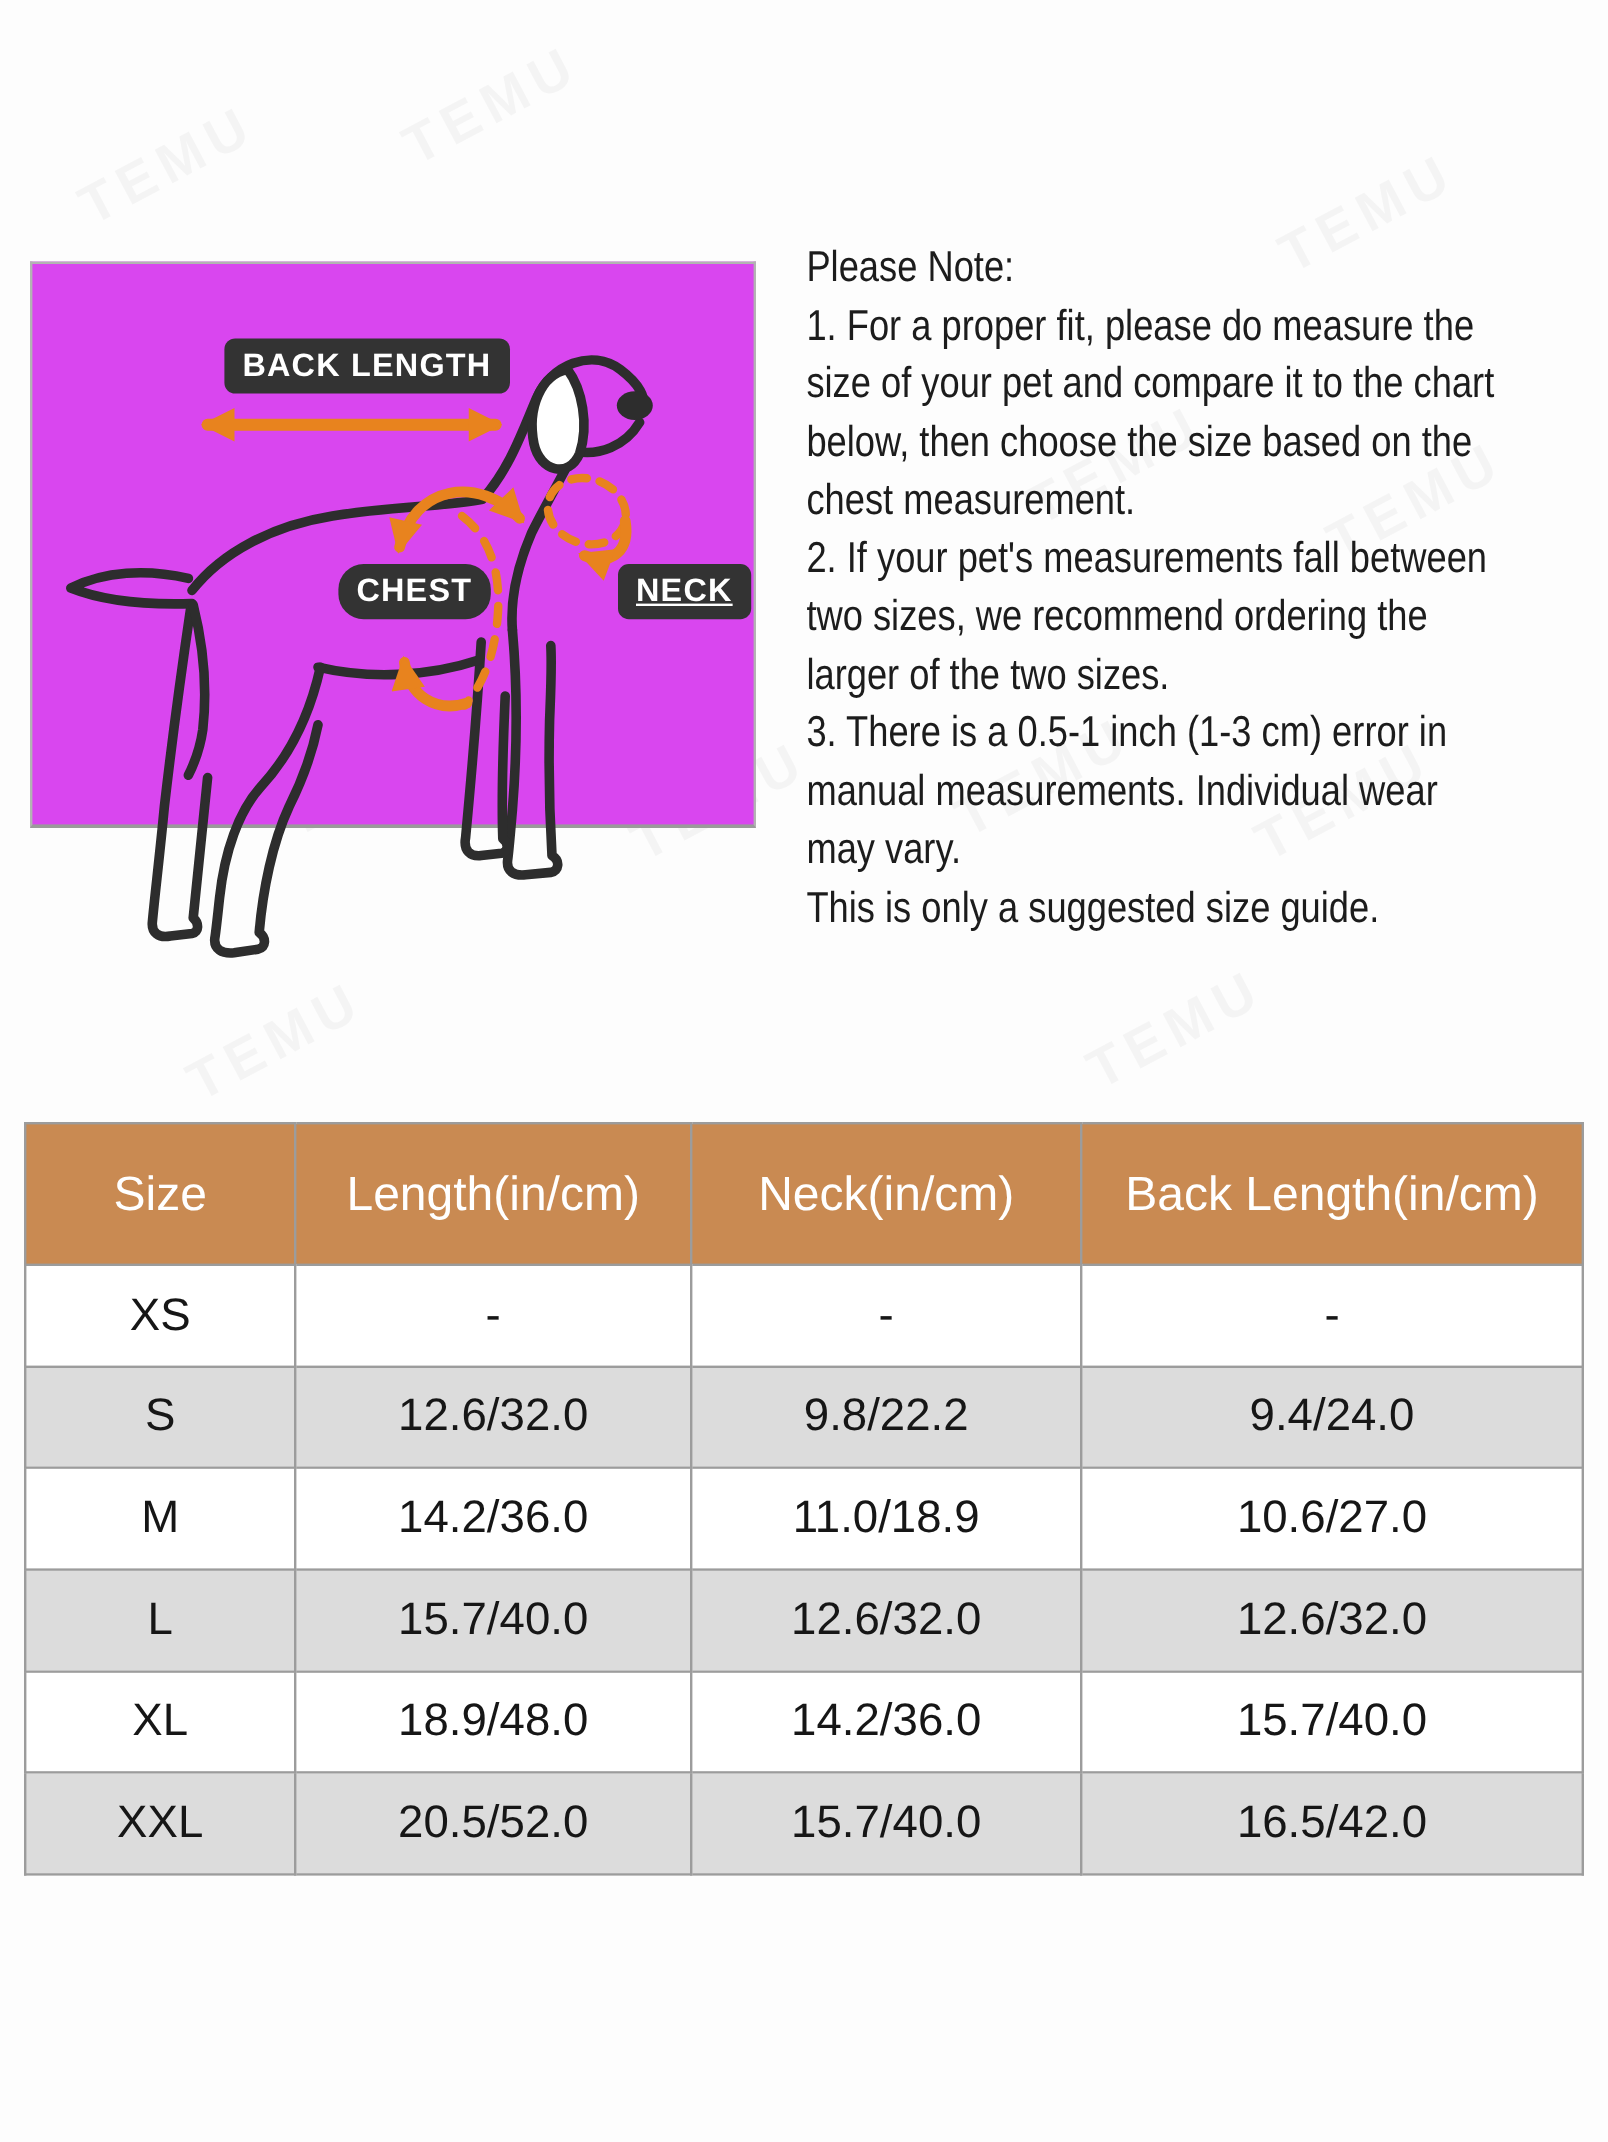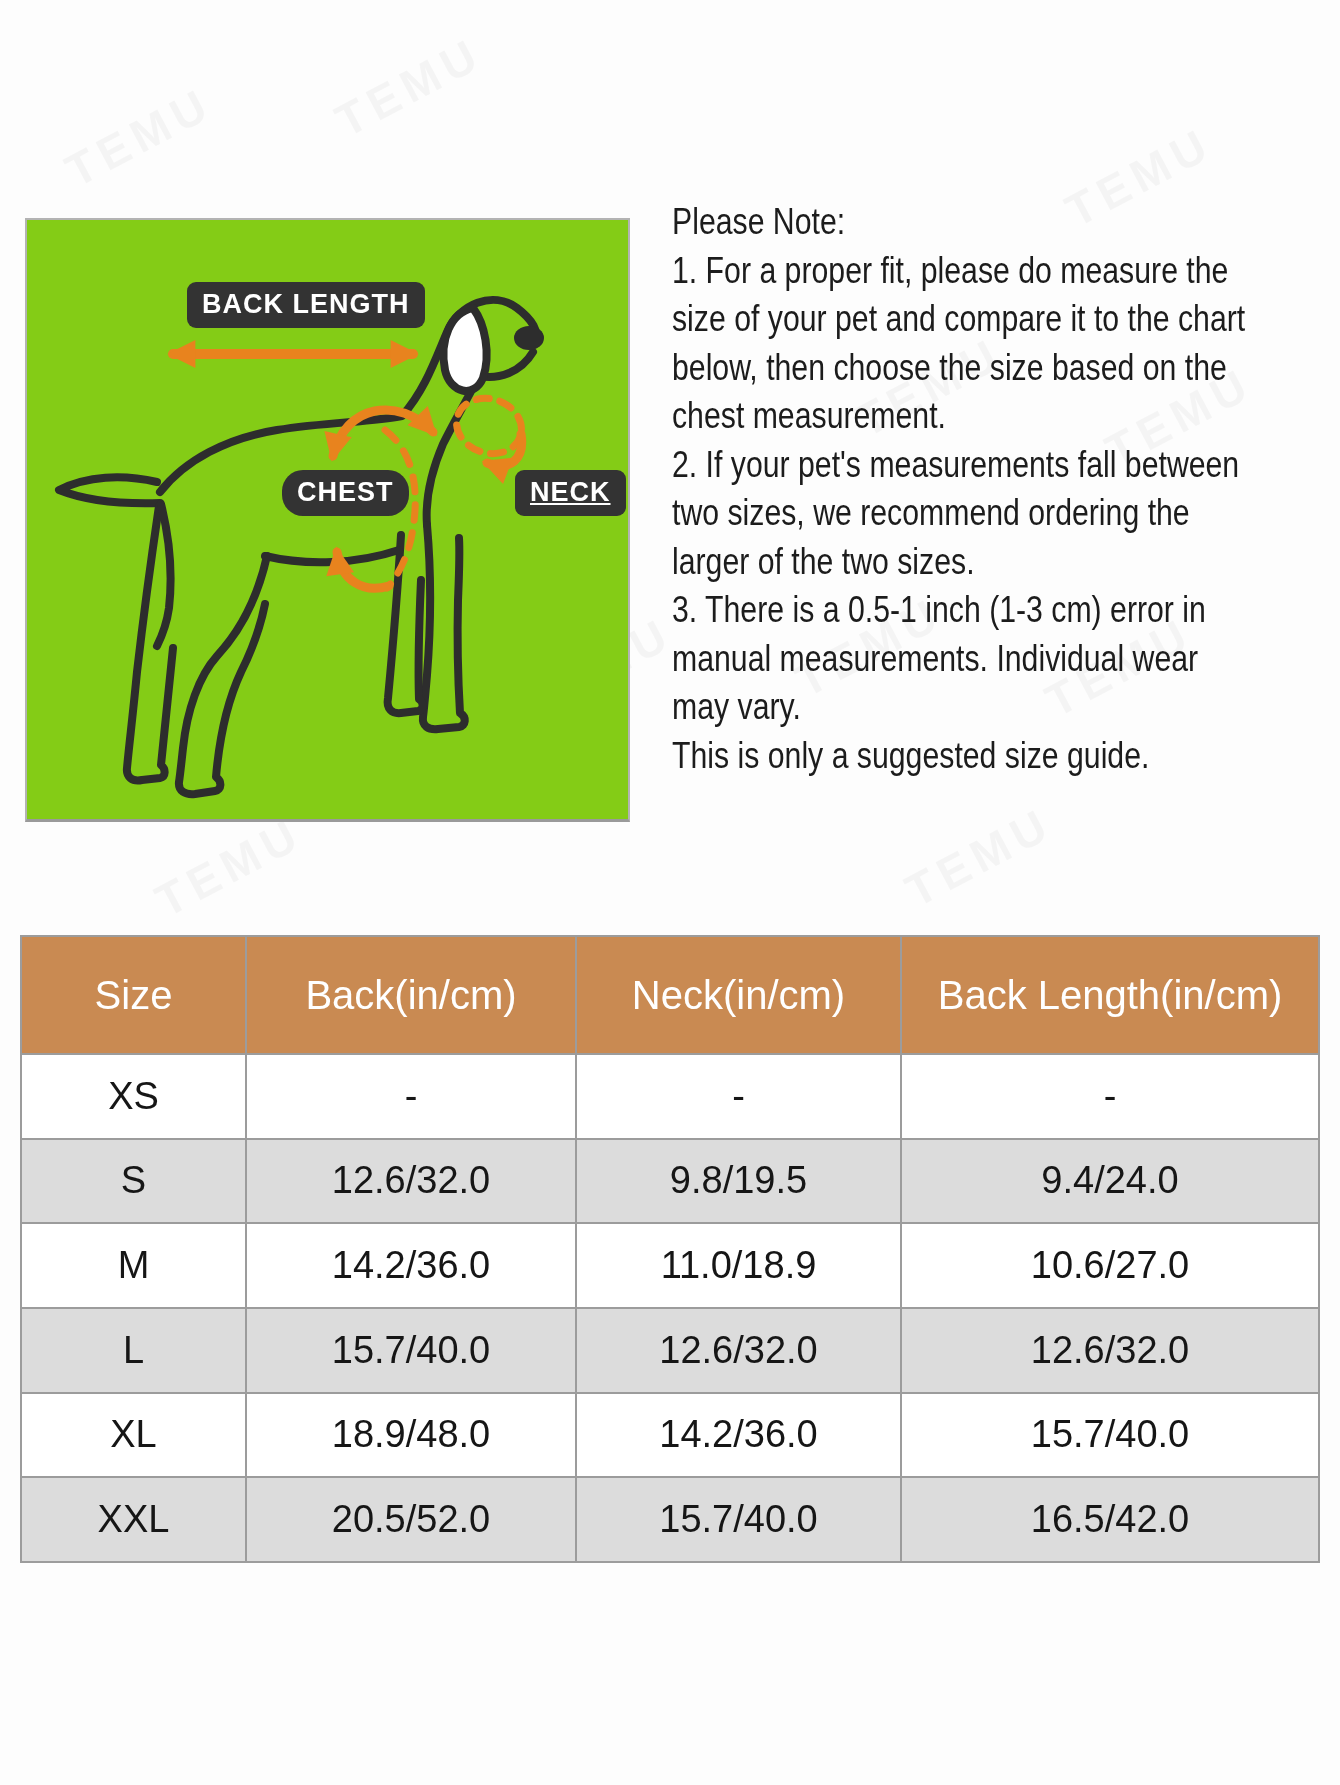--- a/index.html
+++ b/index.html
@@ -10,22 +10,22 @@
   }
   
   .wm{
     position:absolute;font-size:46px;font-weight:600;letter-spacing:7px;
     color:#8a8a8a;opacity:0.07;transform:rotate(-28deg);
     user-select:none;pointer-events:none;white-space:nowrap;
   }
 
   
   .diagram-box{
-    position:absolute;left:25px;top:218px;width:605px;height:604px;
-    background:#84cc16;
+    position:absolute;left:25px;top:218px;width:605px;height:472px;
+    background:#d946ef;
     border:2px solid #b3b3b3;border-bottom:3px solid #9a9a9a;
     box-sizing:border-box;
   }
   .diagram-box svg{position:absolute;left:0;top:0;}
   .tag{
     position:absolute;background:#333333;color:#ffffff;
     font-size:27px;font-weight:bold;letter-spacing:1px;
     padding:8px 15px;border-radius:9px;line-height:1.1;
     white-space:nowrap;
   }
@@ -152,36 +152,36 @@
 <table class="size-table">
   <colgroup>
     <col style="width:225px">
       <col style="width:330px">
       <col style="width:325px">
       <col style="width:418px">
   </colgroup>
   <thead>
     <tr>
       <th>Size</th>
-      <th>Back(in/cm)</th>
+      <th>Length(in/cm)</th>
       <th>Neck(in/cm)</th>
       <th>Back Length(in/cm)</th>
     </tr>
   </thead>
   <tbody>
     <tr>
       <td>XS</td>
       <td>-</td>
       <td>-</td>
       <td>-</td>
     </tr>
     <tr>
       <td>S</td>
       <td>12.6/32.0</td>
-      <td>9.8/19.5</td>
+      <td>9.8/22.2</td>
       <td>9.4/24.0</td>
     </tr>
     <tr>
       <td>M</td>
       <td>14.2/36.0</td>
       <td>11.0/18.9</td>
       <td>10.6/27.0</td>
     </tr>
     <tr>
       <td>L</td>

